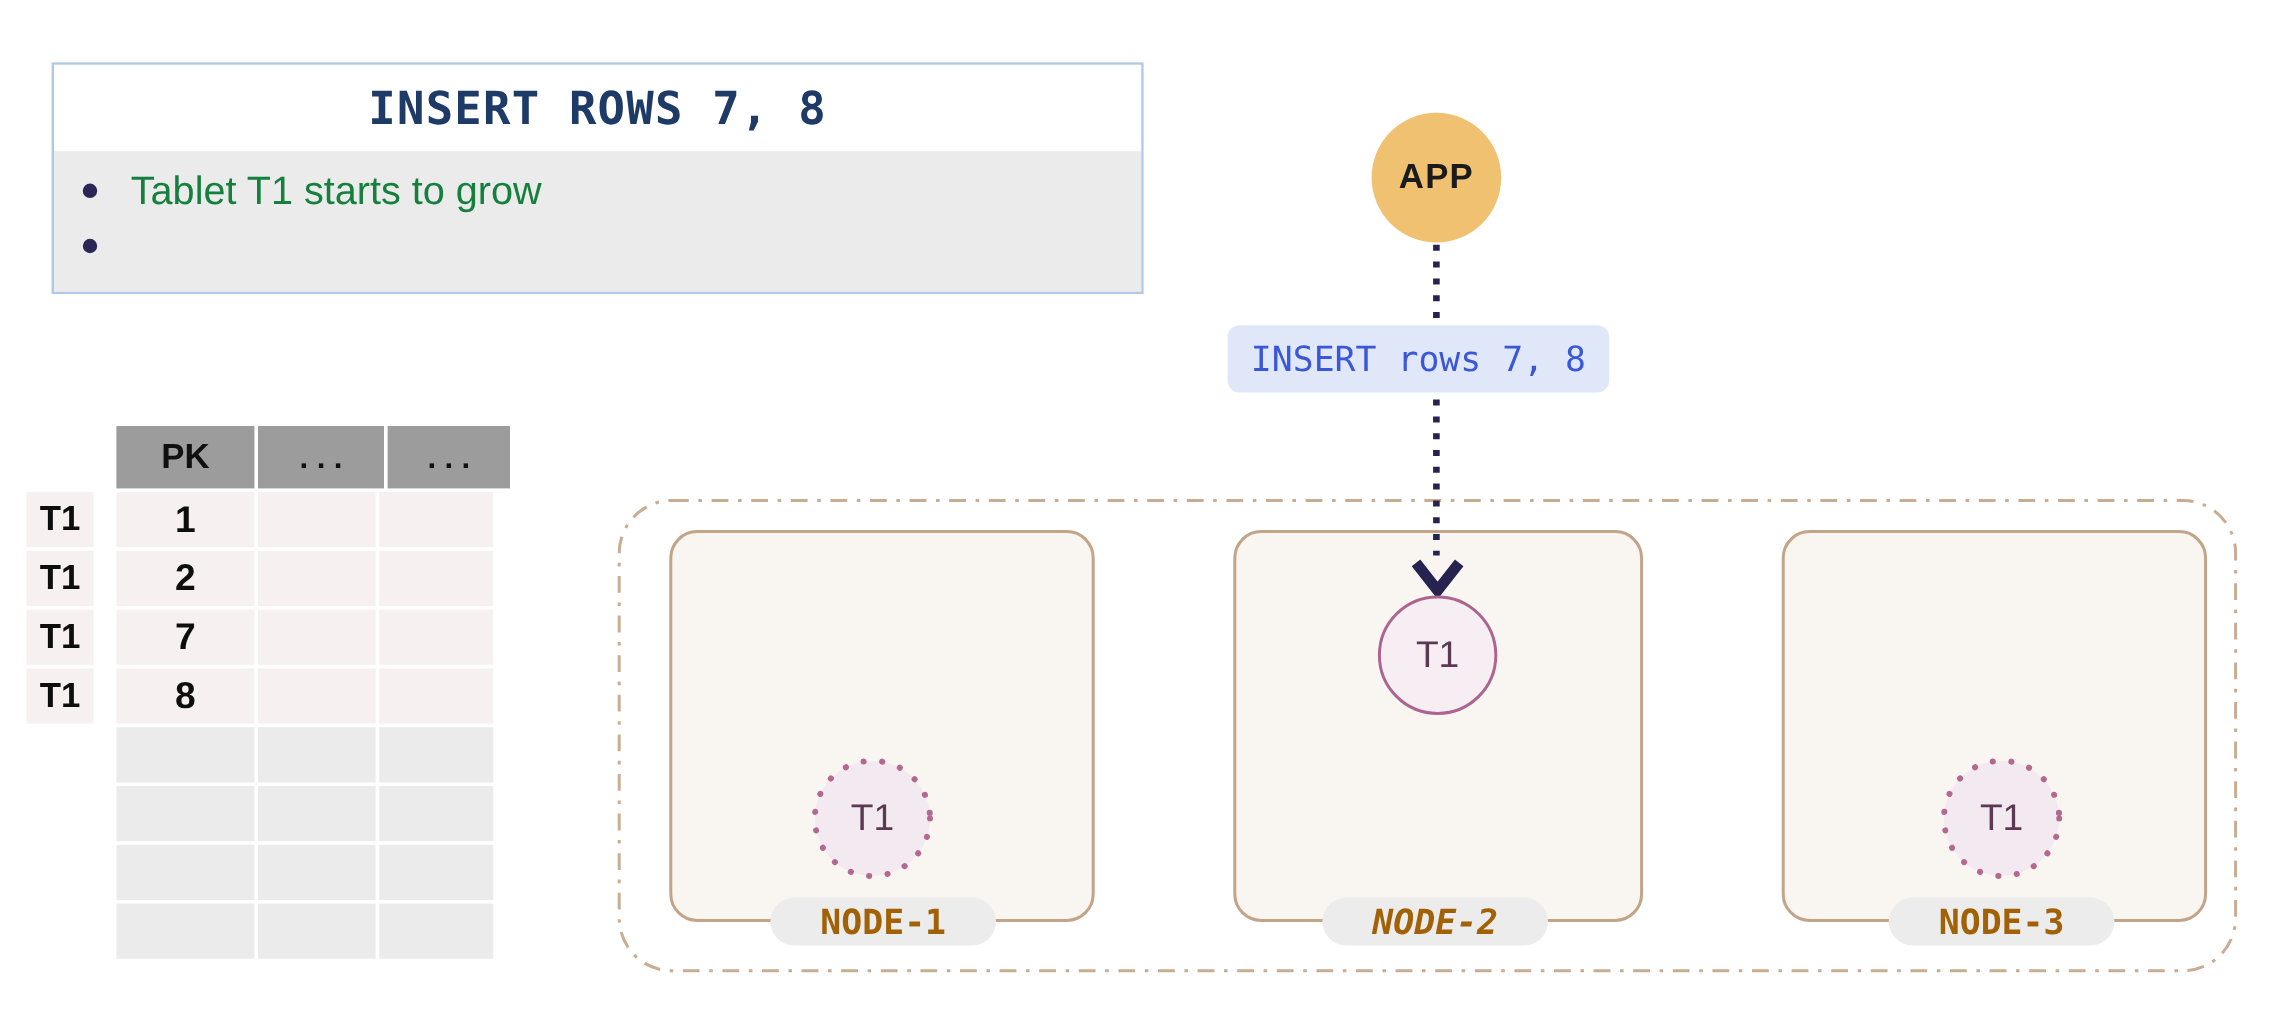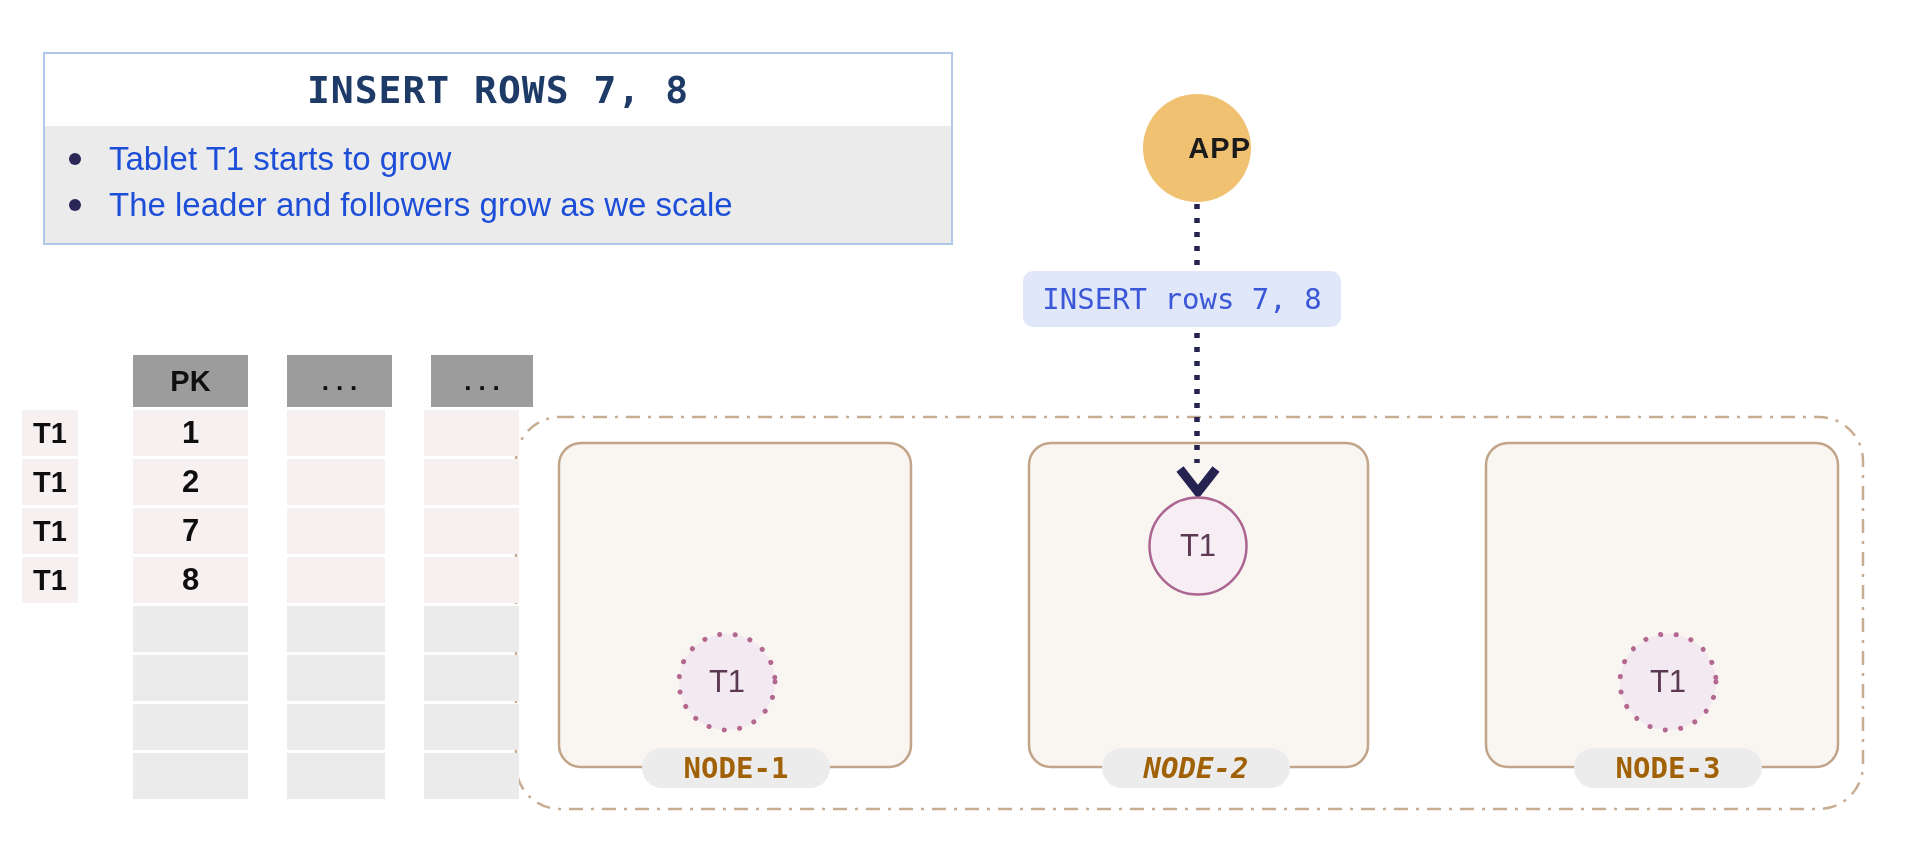--- a/index.html
+++ b/index.html
@@ -8,42 +8,42 @@
 
   
   .callout{position:absolute;left:43px;top:52px;width:906px;height:189px;
            border:2px solid #afc8e8;background:#ffffff;}
   .callout-header{height:72px;background:#ffffff;display:flex;align-items:center;justify-content:center;}
   .callout-title{font-family:"DejaVu Sans Mono",monospace;font-size:38px;font-weight:bold;
                  color:#1d3b66;letter-spacing:1px;}
   .callout-body{height:117px;background:#ebebeb;padding-top:10px;box-sizing:border-box;}
   .bullet-row{display:flex;align-items:center;height:46px;padding-left:24px;}
   .bullet-dot{width:12px;height:12px;border-radius:50%;background:#2a2757;margin-right:28px;flex:0 0 auto;}
-  .bullet-text{font-size:33px;color:#1d4ed8;white-space:nowrap;}
+  .bullet-text{font-size:33px;color:#15803d;white-space:nowrap;}
 
   
   .tbl{position:absolute;left:22px;top:355px;}
-  .trow{display:flex;margin-bottom:3px;gap:36px;}
+  .trow{display:flex;margin-bottom:3px;}
   .tlabel{width:56px;margin-right:19px;background:#f7f0f1;position:relative;
           display:flex;align-items:center;justify-content:center;
           font-weight:bold;font-size:29px;color:#0e0e0e;}
   .tlabel.blank{background:transparent;}
   .tcell{display:flex;align-items:center;justify-content:center;}
   .c1{width:115px;margin-right:3px;}
   .c2{width:98px;margin-right:3px;}
   .c3{width:95px;}
   .thead-row .tcell{height:52px;background:#9c9c9c;color:#101010;font-weight:bold;font-size:29px;}
   .thead-row .dots{font-size:26px;letter-spacing:7px;padding-left:7px;}
   .tdata .tcell{height:46px;background:#f7f0f1;font-weight:bold;font-size:31px;color:#0e0e0e;}
   .tdata.empty .tcell{background:#ebebeb;}
 
   
   .diagram-svg{position:absolute;left:0;top:0;width:1912px;height:854px;}
   .app-circle{position:absolute;left:1143px;top:94px;width:108px;height:108px;border-radius:50%;
-              background:#f1c172;display:flex;align-items:center;justify-content:flex-end;}
+              background:#f1c172;display:flex;align-items:center;justify-content:center;}
   .app-label{font-size:29px;font-weight:bold;color:#1b1b1b;letter-spacing:1px;}
   .req-pill{position:absolute;left:1023px;top:271px;width:318px;height:56px;border-radius:10px;
             background:#e0e7f9;display:flex;align-items:center;justify-content:center;}
   .req-label{font-family:"DejaVu Sans Mono",monospace;font-size:29px;color:#3a57d7;white-space:nowrap;}
   .t1-label{position:absolute;width:80px;height:44px;line-height:44px;text-align:center;
             font-size:31px;color:#5c3952;}
   .node-pill{position:absolute;top:748px;width:188px;height:40px;border-radius:20px;background:#ececec;
              display:flex;align-items:center;justify-content:center;}
   .node-pill span{font-family:"DejaVu Sans Mono",monospace;font-weight:bold;font-size:29px;color:#a16207;}
 </style>
@@ -73,21 +73,20 @@
     <div class="callout-header">
       <span class="callout-title">INSERT ROWS 7, 8</span>
     </div>
     <div class="callout-body">
       <div class="bullet-row">
         <span class="bullet-dot"></span>
         <span class="bullet-text">Tablet T1 starts to grow</span>
       </div>
       <div class="bullet-row">
         <span class="bullet-dot"></span>
-        <span class="bullet-text">The leader and followers grow as we scale</span>
       </div>
     </div>
   </div>
 
   <div class="tbl">
     <div class="trow thead-row">
       <div class="tlabel blank"></div>
       <div class="tcell c1">PK</div>
       <div class="tcell c2 dots">...</div>
       <div class="tcell c3 dots">...</div>

